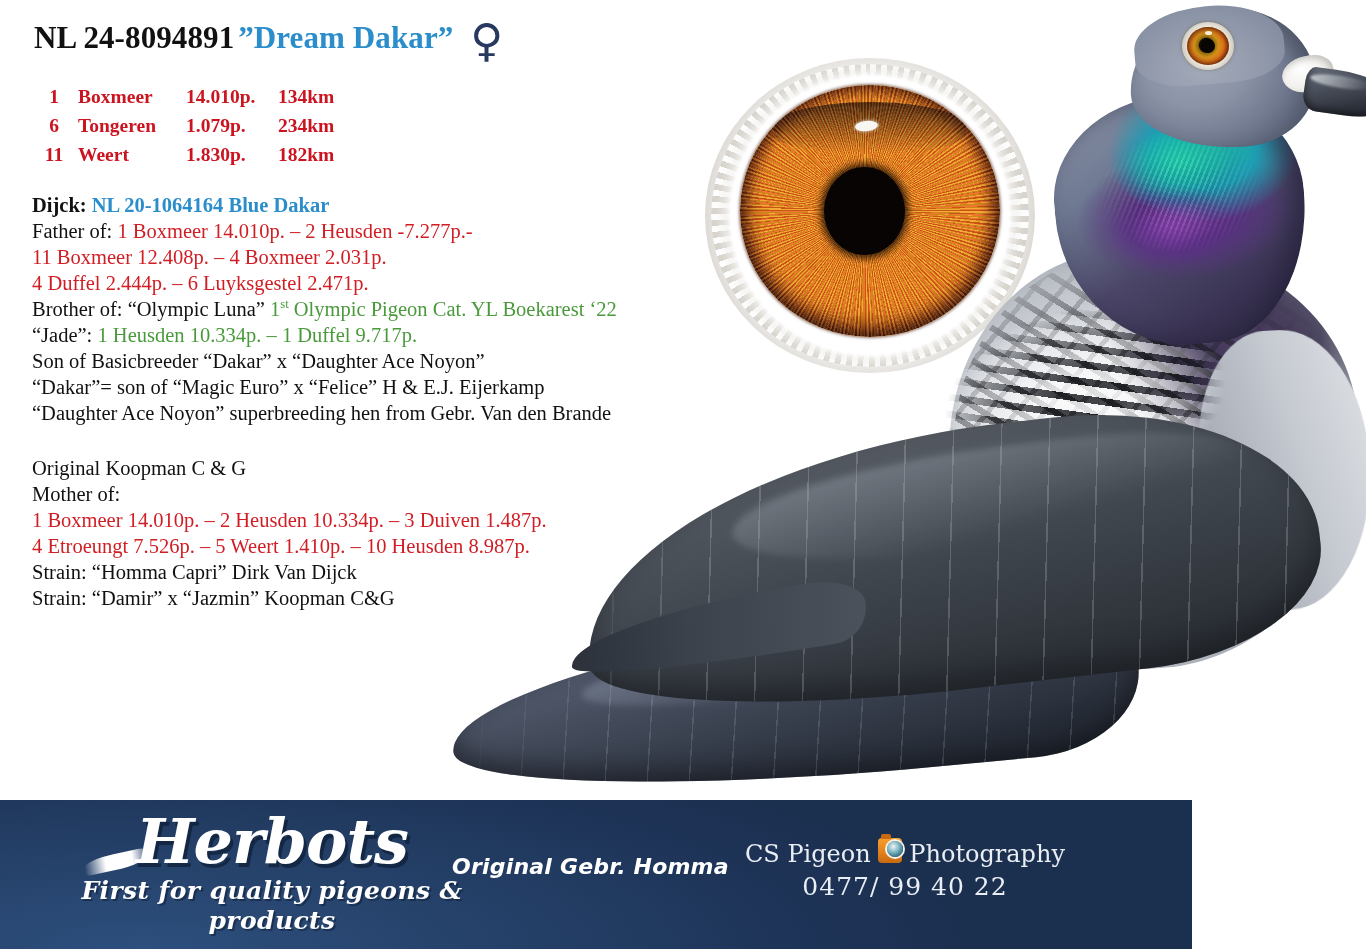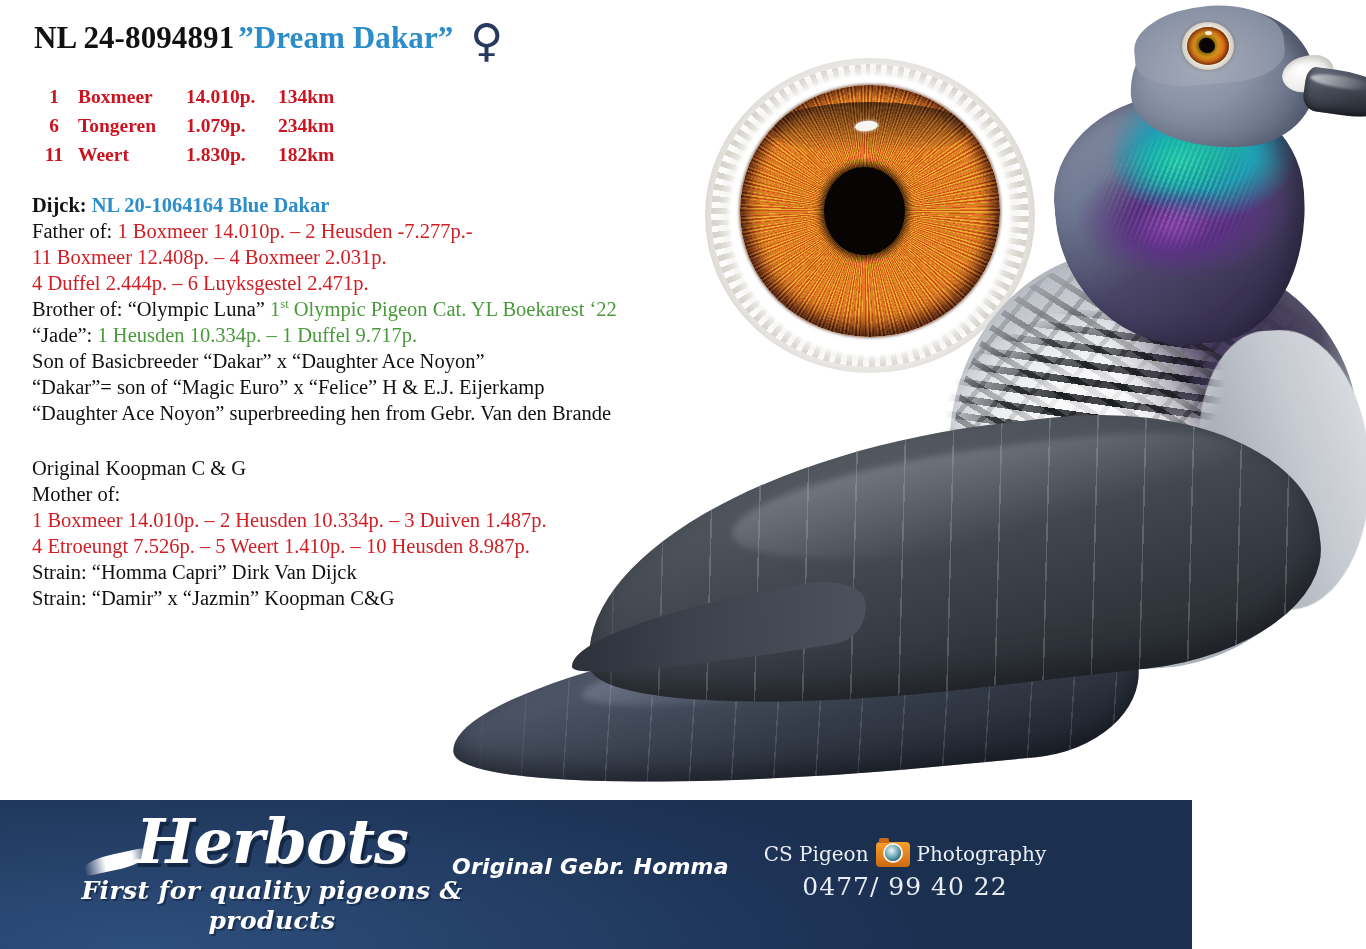--- a/index.html
+++ b/index.html
@@ -360,22 +360,22 @@
     font-style:italic; font-weight:bold;
     font-size:22px; color:#ffffff; 
     letter-spacing:.2px;
     margin-top:8px;
   }
   .footer-credit{
     position:absolute; left:745px; top:38px; width:320px; text-align:center;
     font-family:"DejaVu Serif", serif; color:#e9edf4;
   }
   .credit-line{
-    font-size:20px; line-height:32px; display:flex;
-    align-items:center; justify-content:center; gap:7px; white-space:nowrap;
+    font-size:24px; line-height:32px; display:flex;
+    justify-content:center; gap:7px; white-space:nowrap;
   }
   .cam-icon{
     display:inline-block; width:34px; height:25px; position:relative;
     background:linear-gradient(180deg,#f6a02c 0%, #e3811c 55%, #c96a12 100%);
     border-radius:4px;
   }
   .cam-icon::before{
     content:""; position:absolute; left:9px; top:3px; width:16px; height:16px;
     border-radius:50%;
     background:radial-gradient(circle at 40% 35%, #eef5f7 0%, #7fb6c4 40%, #2f6f82 75%, #15424f 100%);

